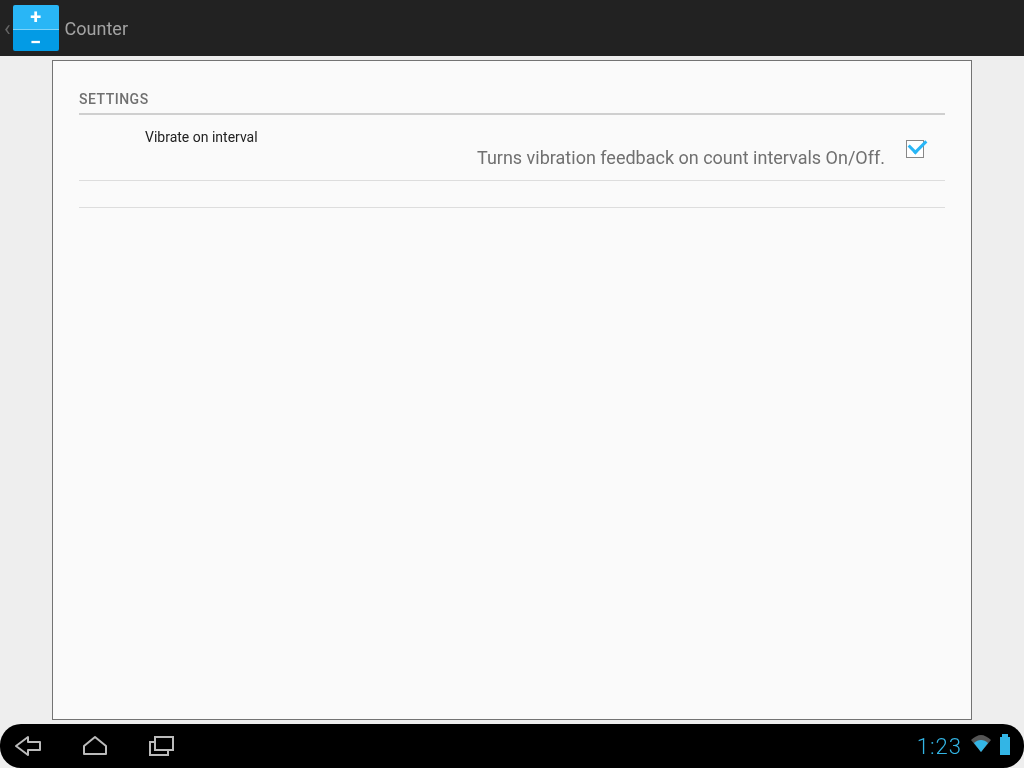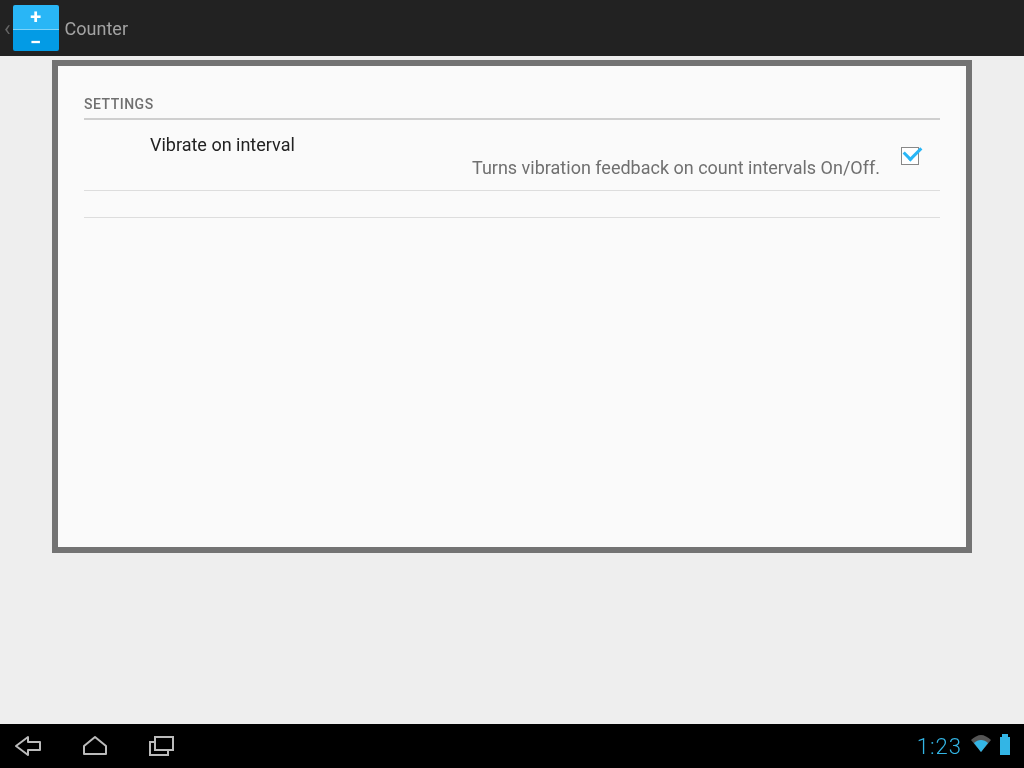--- a/index.html
+++ b/index.html
@@ -36,42 +36,42 @@
   .stage {
     flex: 1 1 auto;
     display: flex;
     justify-content: center;
     align-items: flex-start;
     padding: 4px 0 0 0;
     background:#eeeeee;
   }
   .panel {
     width: 920px;
-    height: 493px;
+    height: 660px;
     background: #fafafa;
-    border: 6px solid #737373;
+    border: 1px solid #737373;
     padding: 30px 26px 0 26px;
   }
   .section-header {
     font-size: 14px;
     letter-spacing: 0.5px;
     color: #707070;
     font-weight: 500;
     padding-bottom: 6px;
     border-bottom: 2px solid #cfcfcf;
   }
   .row {
     display: flex;
     align-items: center;
     padding: 14px 0 12px 66px;
     border-bottom: 1px solid #dddddd;
     cursor: pointer;
   }
   .row .texts { flex: 1 1 auto; }
-  .row .title { font-size: 18px; color: #222222; margin-bottom: 2px; }
+  .row .title { font-size: 14px; color: #222222; margin-bottom: 2px; }
   .row .sub   { font-size: 18px; color: #707070; text-align: right; }
   .row .check-slot { width: 60px; display:flex; justify-content:center; }
 
   .checkbox {
     width: 18px; height: 18px;
     border: 1px solid #888;
     position: relative;
     background: #fff;
   }
   .checkbox.checked::after {
@@ -86,20 +86,21 @@
 
   
   .nav-bar {
     height: 44px;
     background: #000000;
     display: flex;
     align-items: center;
     padding: 0 14px;
     flex: 0 0 auto;
     color: #bbbbbb;
+    border-radius: 21px;
   }
   .nav-left { display:flex; gap: 36px; align-items:center; }
   .nav-right { margin-left:auto; display:flex; align-items:center; gap:8px; }
   .nav-icon svg { display:block; }
   .clock { color:#33b5e5; font-size:22px; font-weight:300; letter-spacing:1px; }
   .wifi { color:#33b5e5; }
   .batt { width:10px; height:18px; background:#33b5e5; position:relative; }
   .batt::before { content:""; position:absolute; top:-3px; left:2px; width:6px; height:3px; background:#33b5e5;}
 </style>
 </head>

